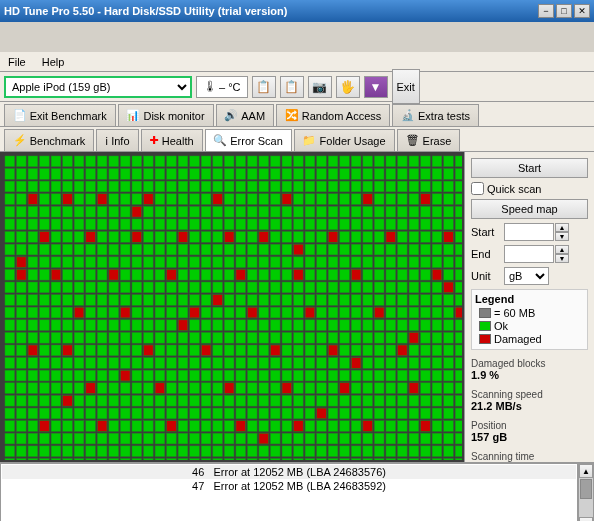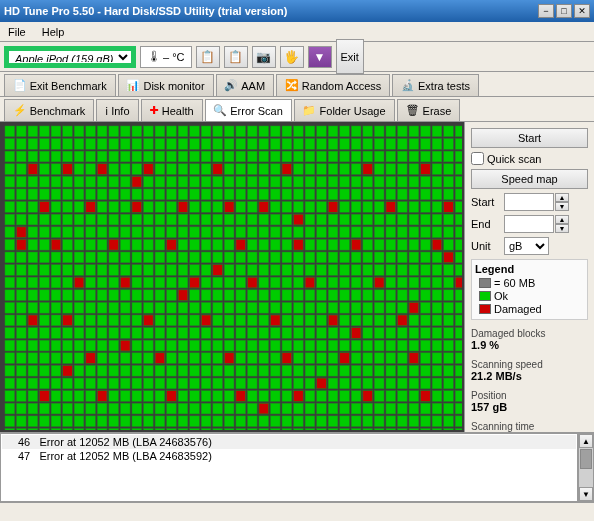--- a/index.html
+++ b/index.html
@@ -27,39 +27,39 @@
     
     
     .menu-bar {
       background: #f0ece4;
       border-bottom: 1px solid #999;
       display: flex;
       padding: 2px 4px;
       gap: 8px;
       height: 20px;
       align-items: center;
+      margin-top: 30px;
     }
     .menu-item { cursor: pointer; padding: 1px 4px; }
     
     
     .toolbar {
       background: #f0ece4;
       border-bottom: 1px solid #999;
       display: flex;
       align-items: center;
       padding: 3px 4px;
       gap: 4px;
       height: 30px;
     }
     .toolbar-select {
-      width: 132px; height: 22px;
-      border: 5px solid #22c55e;
+      width: 188px; height: 22px;
+      border: 2px solid #22c55e;
       background: white;
       padding: 1px 2px;
-      font-style: italic;
     }
     .toolbar-btn {
       width: 24px; height: 22px;
       background: linear-gradient(to bottom, #f5f5f5, #ddd);
       border: 1px solid #999;
       display: flex; align-items: center; justify-content: center;
       cursor: pointer; font-size: 12px;
     }
     .temp-display {
       display: flex; align-items: center; gap: 2px;
@@ -193,22 +193,23 @@
       display: flex;
     }
     .log-content {
       flex: 1;
       background: white;
       border: 1px solid #999;
       overflow-y: auto;
       padding: 1px;
     }
     .log-entry {
-      padding: 1px 16px;
+      padding: 1px 3px;
       font-size: 11px;
+      text-align: center;
     }
     .log-entry:nth-child(odd) { background: #f0f0f0; }
     .log-scrollbar {
       width: 16px;
       background: #f0ece4;
       border: 1px solid #999;
       display: flex;
       flex-direction: column;
       align-items: center;
     }

